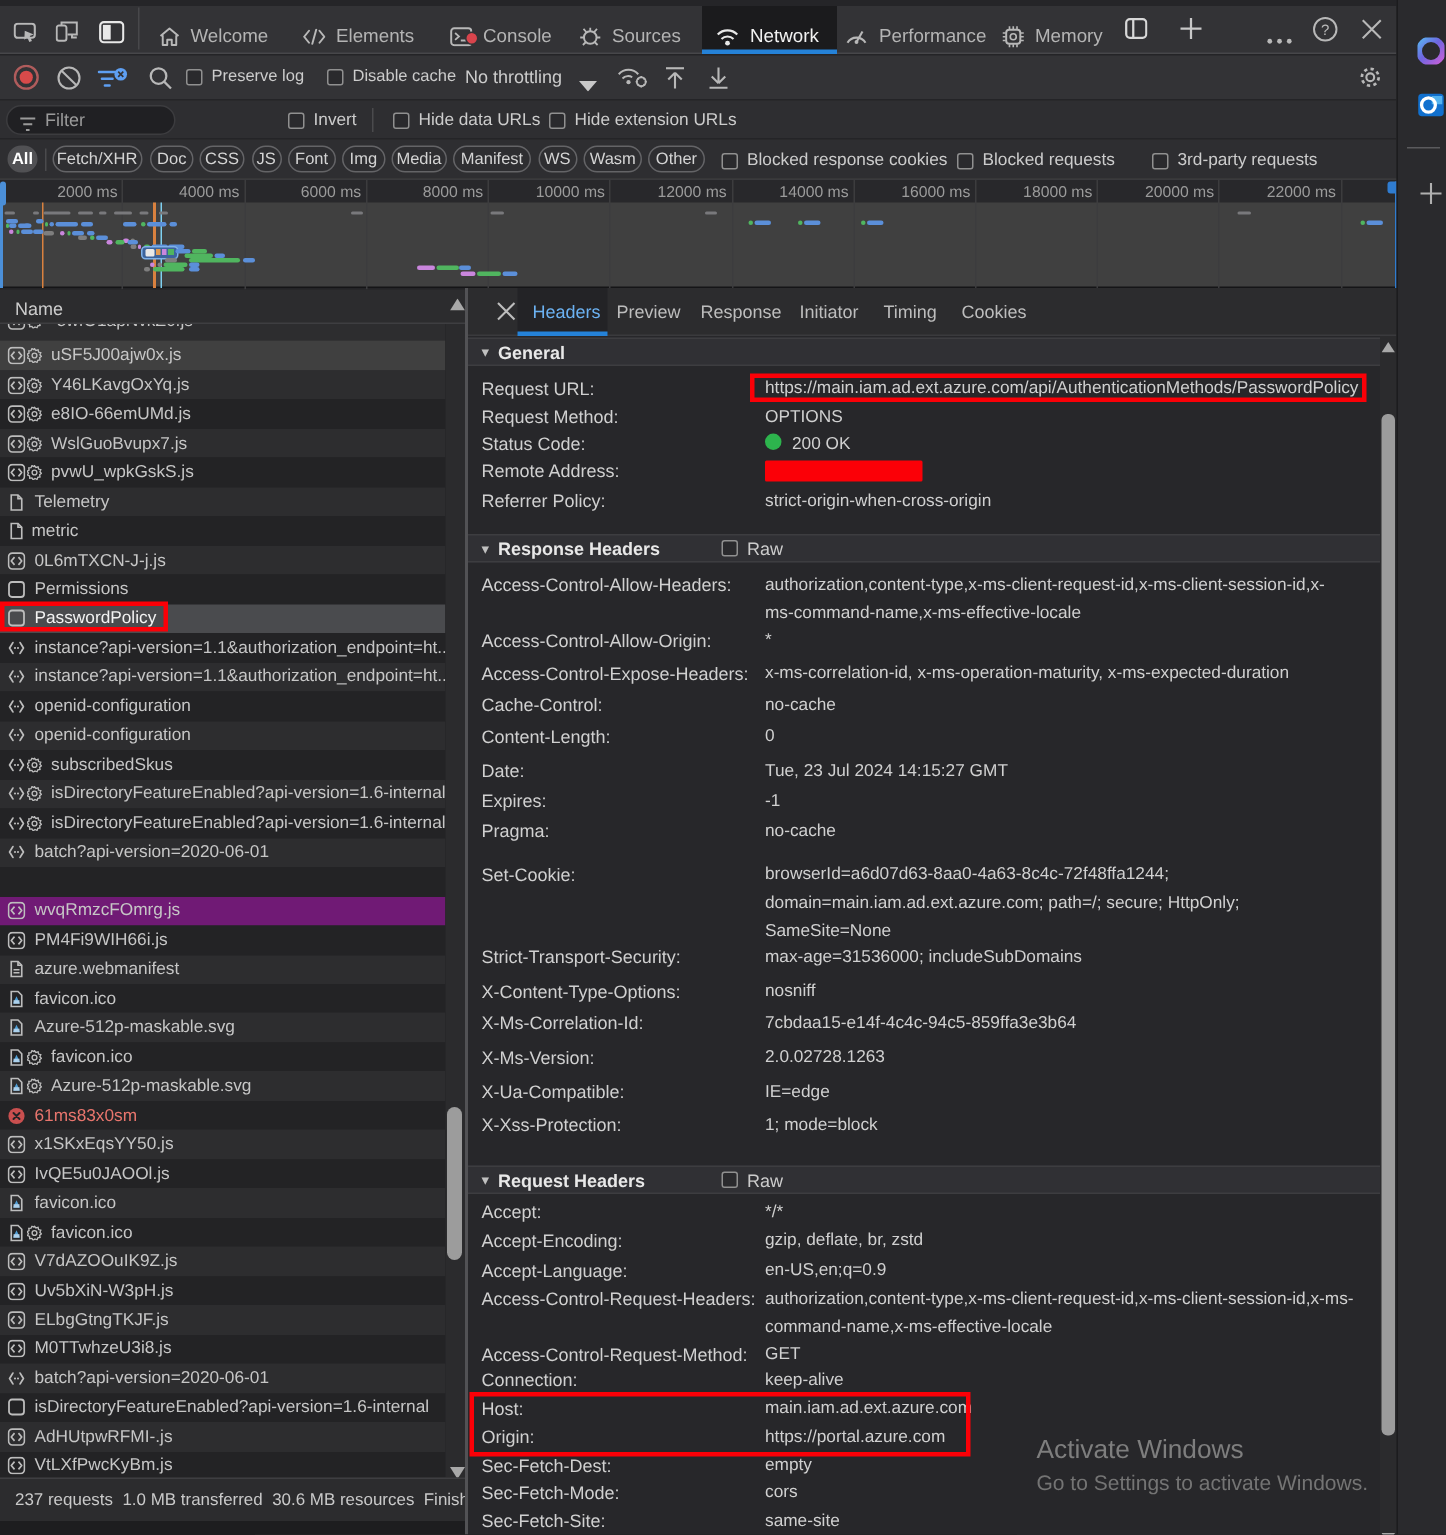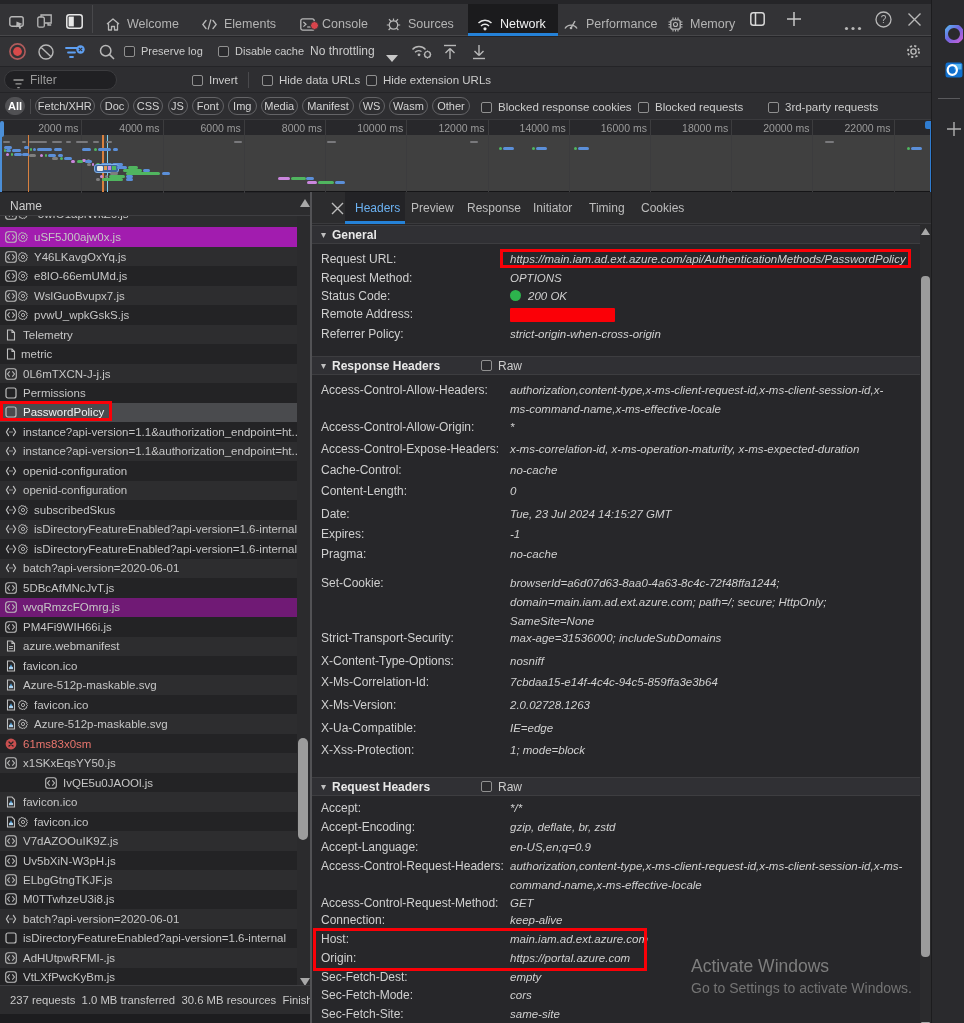--- a/index.html
+++ b/index.html
@@ -39,21 +39,21 @@
 #dtabs { position:absolute; left:0; top:0; width:619px; height:32px; background:#2c2c2e; border-bottom:1px solid #3a3a3d; }
 .dtab { position:absolute; top:0; height:31px; display:flex; align-items:center; color:#bdbdbd; font-size:12px; }
 .secbar { position:absolute; left:0; width:608px; height:19px; background:#303034; border-top:1px solid #3d3d40; border-bottom:1px solid #3d3d40;
   display:flex; align-items:center; padding-left:9px; }
 .tri { color:#c0c0c0; font-size:10px; margin-right:6px; }
 .sectitle { color:#e8e8e8; font-size:12px; font-weight:bold; }
 .rawbox { width:11px; height:11px; border:1px solid #909090; border-radius:2px; background:#2a2a2d; position:absolute; left:169px; }
 .rawlbl { position:absolute; left:186px; color:#cccccc; font-size:12px; }
 .hrow { position:absolute; left:9px; width:600px; }
 .hkey { position:absolute; left:0; color:#d0d0d0; font-size:12px; line-height:19px; white-space:nowrap; }
-.hval { position:absolute; color:#d0d0d0; font-size:11.5px; line-height:19px; white-space:nowrap;font-style:italic; }
+.hval { position:absolute; color:#d0d0d0; font-size:11.5px; line-height:19px; white-space:nowrap; }
 .dot { display:inline-block; width:11px; height:11px; border-radius:50%; background:#2db44d; margin-right:7px; vertical-align:-1.5px; }
 .redact { display:inline-block; width:105px; height:14px; background:#fb0007; vertical-align:-4px; border-radius:1px; }
 #dscroll { position:absolute; left:608px; top:32px; width:11px; height:799px; background:#2b2b2d; }
 
 
 #sidebar { position:absolute; left:931px; top:0; width:33px; height:1023px; background:#2a2a2d; border-left:1px solid #1c1c1e; }
 
 #divider { position:absolute; left:310px; top:192px; width:2px; height:831px; background:#525255; }
 
 .wm1 { position:absolute; left:691px; top:956px; color:#7e7e7e; font-size:17.5px; z-index:9; }
@@ -372,21 +372,21 @@
               <rect x="0.7" y="0.7" width="10.6" height="10.6" rx="2.6" fill="none" stroke="#bdbdbd" stroke-width="1.1"></rect>
               <path d="M4.7 3.4 L2.5 6 L4.7 8.6 M7.3 3.4 L9.5 6 L7.3 8.6" fill="none" stroke="#bdbdbd" stroke-width="1.1" stroke-linejoin="round"></path>
             </svg>
             <svg width="10" height="10" viewBox="0 0 10 10" style="flex:none;margin-left:1px">
               <path d="M5 0.4 L5.9 1.6 L7.4 1.2 L7.7 2.7 L9.2 3.1 L8.6 4.5 L9.6 5.6 L8.4 6.5 L8.7 8 L7.2 8.2 L6.7 9.6 L5.3 9 L4.1 9.9 L3.3 8.6 L1.8 8.8 L1.7 7.3 L0.3 6.7 L1 5.4 L0.1 4.2 L1.4 3.4 L1.2 1.9 L2.7 1.8 L3.3 0.4 L4.6 1.1 Z" fill="none" stroke="#bdbdbd" stroke-width="0.9"></path>
               <circle cx="5" cy="5" r="1.6" fill="none" stroke="#bdbdbd" stroke-width="0.9"></circle>
             </svg>
             <span class="ntext" style="margin-left:6px">-5wfO1apNvkZ6.js</span>
           </span>
         </div>
-<div class="nrow" style="top:11.4px;height:19.48px;background:#a21caf;">
+<div class="nrow" style="top:11.4px;height:19.48px;background:#404040;">
           <svg width="12" height="12" viewBox="0 0 12 12" style="flex:none">
             <rect x="0.7" y="0.7" width="10.6" height="10.6" rx="2.6" fill="none" stroke="#bdbdbd" stroke-width="1.1"></rect>
             <path d="M4.7 3.4 L2.5 6 L4.7 8.6 M7.3 3.4 L9.5 6 L7.3 8.6" fill="none" stroke="#bdbdbd" stroke-width="1.1" stroke-linejoin="round"></path>
           </svg>
           <svg width="10" height="10" viewBox="0 0 10 10" style="flex:none;margin-left:1px">
             <path d="M5 0.4 L5.9 1.6 L7.4 1.2 L7.7 2.7 L9.2 3.1 L8.6 4.5 L9.6 5.6 L8.4 6.5 L8.7 8 L7.2 8.2 L6.7 9.6 L5.3 9 L4.1 9.9 L3.3 8.6 L1.8 8.8 L1.7 7.3 L0.3 6.7 L1 5.4 L0.1 4.2 L1.4 3.4 L1.2 1.9 L2.7 1.8 L3.3 0.4 L4.6 1.1 Z" fill="none" stroke="#bdbdbd" stroke-width="0.9"></path>
             <circle cx="5" cy="5" r="1.6" fill="none" stroke="#bdbdbd" stroke-width="0.9"></circle>
           </svg>
           <span class="ntext" style="margin-left:6px;">uSF5J00ajw0x.js</span>
         </div>
@@ -536,27 +536,20 @@
           <span class="ntext" style="margin-left:6px;">isDirectoryFeatureEnabled?api-version=1.6-internal</span>
         </div>
 <div class="nrow" style="top:342.6px;height:19.48px;background:#2d2d2f;">
           <svg width="12" height="12" viewBox="0 0 12 12" style="flex:none">
             <path d="M3.6 2.4 L1.4 6 L3.6 9.6 M8.4 2.4 L10.6 6 L8.4 9.6" fill="none" stroke="#bdbdbd" stroke-width="1.2" stroke-linecap="round" stroke-linejoin="round"></path>
             <circle cx="5" cy="6" r="0.7" fill="#bdbdbd"></circle>
             <circle cx="7" cy="6" r="0.7" fill="#bdbdbd"></circle>
           </svg>
           <span class="ntext" style="margin-left:6px;">batch?api-version=2020-06-01</span>
         </div>
-<div class="nrow" style="top:362.0px;height:19.48px;background:#232325;">
-          <svg width="12" height="12" viewBox="0 0 12 12" style="flex:none">
-            <rect x="0.7" y="0.7" width="10.6" height="10.6" rx="2.6" fill="none" stroke="#bdbdbd" stroke-width="1.1"></rect>
-            <path d="M4.7 3.4 L2.5 6 L4.7 8.6 M7.3 3.4 L9.5 6 L7.3 8.6" fill="none" stroke="#bdbdbd" stroke-width="1.1" stroke-linejoin="round"></path>
-          </svg>
-          <span class="ntext" style="margin-left:6px;">5DBcAfMNcJvT.js</span>
-        </div>
 <div class="nrow" style="top:381.5px;height:19.48px;background:#701a75;">
           <svg width="12" height="12" viewBox="0 0 12 12" style="flex:none">
             <rect x="0.7" y="0.7" width="10.6" height="10.6" rx="2.6" fill="none" stroke="#bdbdbd" stroke-width="1.1"></rect>
             <path d="M4.7 3.4 L2.5 6 L4.7 8.6 M7.3 3.4 L9.5 6 L7.3 8.6" fill="none" stroke="#bdbdbd" stroke-width="1.1" stroke-linejoin="round"></path>
           </svg>
           <span class="ntext" style="margin-left:6px;">wvqRmzcFOmrg.js</span>
         </div>
 <div class="nrow" style="top:401.0px;height:19.48px;background:#232325;">
           <svg width="12" height="12" viewBox="0 0 12 12" style="flex:none">
             <rect x="0.7" y="0.7" width="10.6" height="10.6" rx="2.6" fill="none" stroke="#bdbdbd" stroke-width="1.1"></rect>
@@ -619,21 +612,21 @@
           </svg>
           <span class="ntext" style="margin-left:6px;color:#e8756d;">61ms83x0sm</span>
         </div>
 <div class="nrow" style="top:537.4px;height:19.48px;background:#2d2d2f;">
           <svg width="12" height="12" viewBox="0 0 12 12" style="flex:none">
             <rect x="0.7" y="0.7" width="10.6" height="10.6" rx="2.6" fill="none" stroke="#bdbdbd" stroke-width="1.1"></rect>
             <path d="M4.7 3.4 L2.5 6 L4.7 8.6 M7.3 3.4 L9.5 6 L7.3 8.6" fill="none" stroke="#bdbdbd" stroke-width="1.1" stroke-linejoin="round"></path>
           </svg>
           <span class="ntext" style="margin-left:6px;">x1SKxEqsYY50.js</span>
         </div>
-<div class="nrow" style="top:556.8px;height:19.48px;background:#232325;margin-left:40px;">
+<div class="nrow" style="top:556.8px;height:19.48px;background:#232325;">
           <svg width="12" height="12" viewBox="0 0 12 12" style="flex:none">
             <rect x="0.7" y="0.7" width="10.6" height="10.6" rx="2.6" fill="none" stroke="#bdbdbd" stroke-width="1.1"></rect>
             <path d="M4.7 3.4 L2.5 6 L4.7 8.6 M7.3 3.4 L9.5 6 L7.3 8.6" fill="none" stroke="#bdbdbd" stroke-width="1.1" stroke-linejoin="round"></path>
           </svg>
           <span class="ntext" style="margin-left:6px;">IvQE5u0JAOOl.js</span>
         </div>
 <div class="nrow" style="top:576.3px;height:19.48px;background:#2d2d2f;">
           <svg width="12" height="12" viewBox="0 0 12 12" style="flex:none">
             <path d="M2.5 1 h4.5 l2.5 2.5 v7.5 h-7 z" fill="none" stroke="#bdbdbd" stroke-width="1.1"></path>
             <path d="M6 4.2 L8.3 9 H3.7 Z" fill="#4f9fd8"></path>

